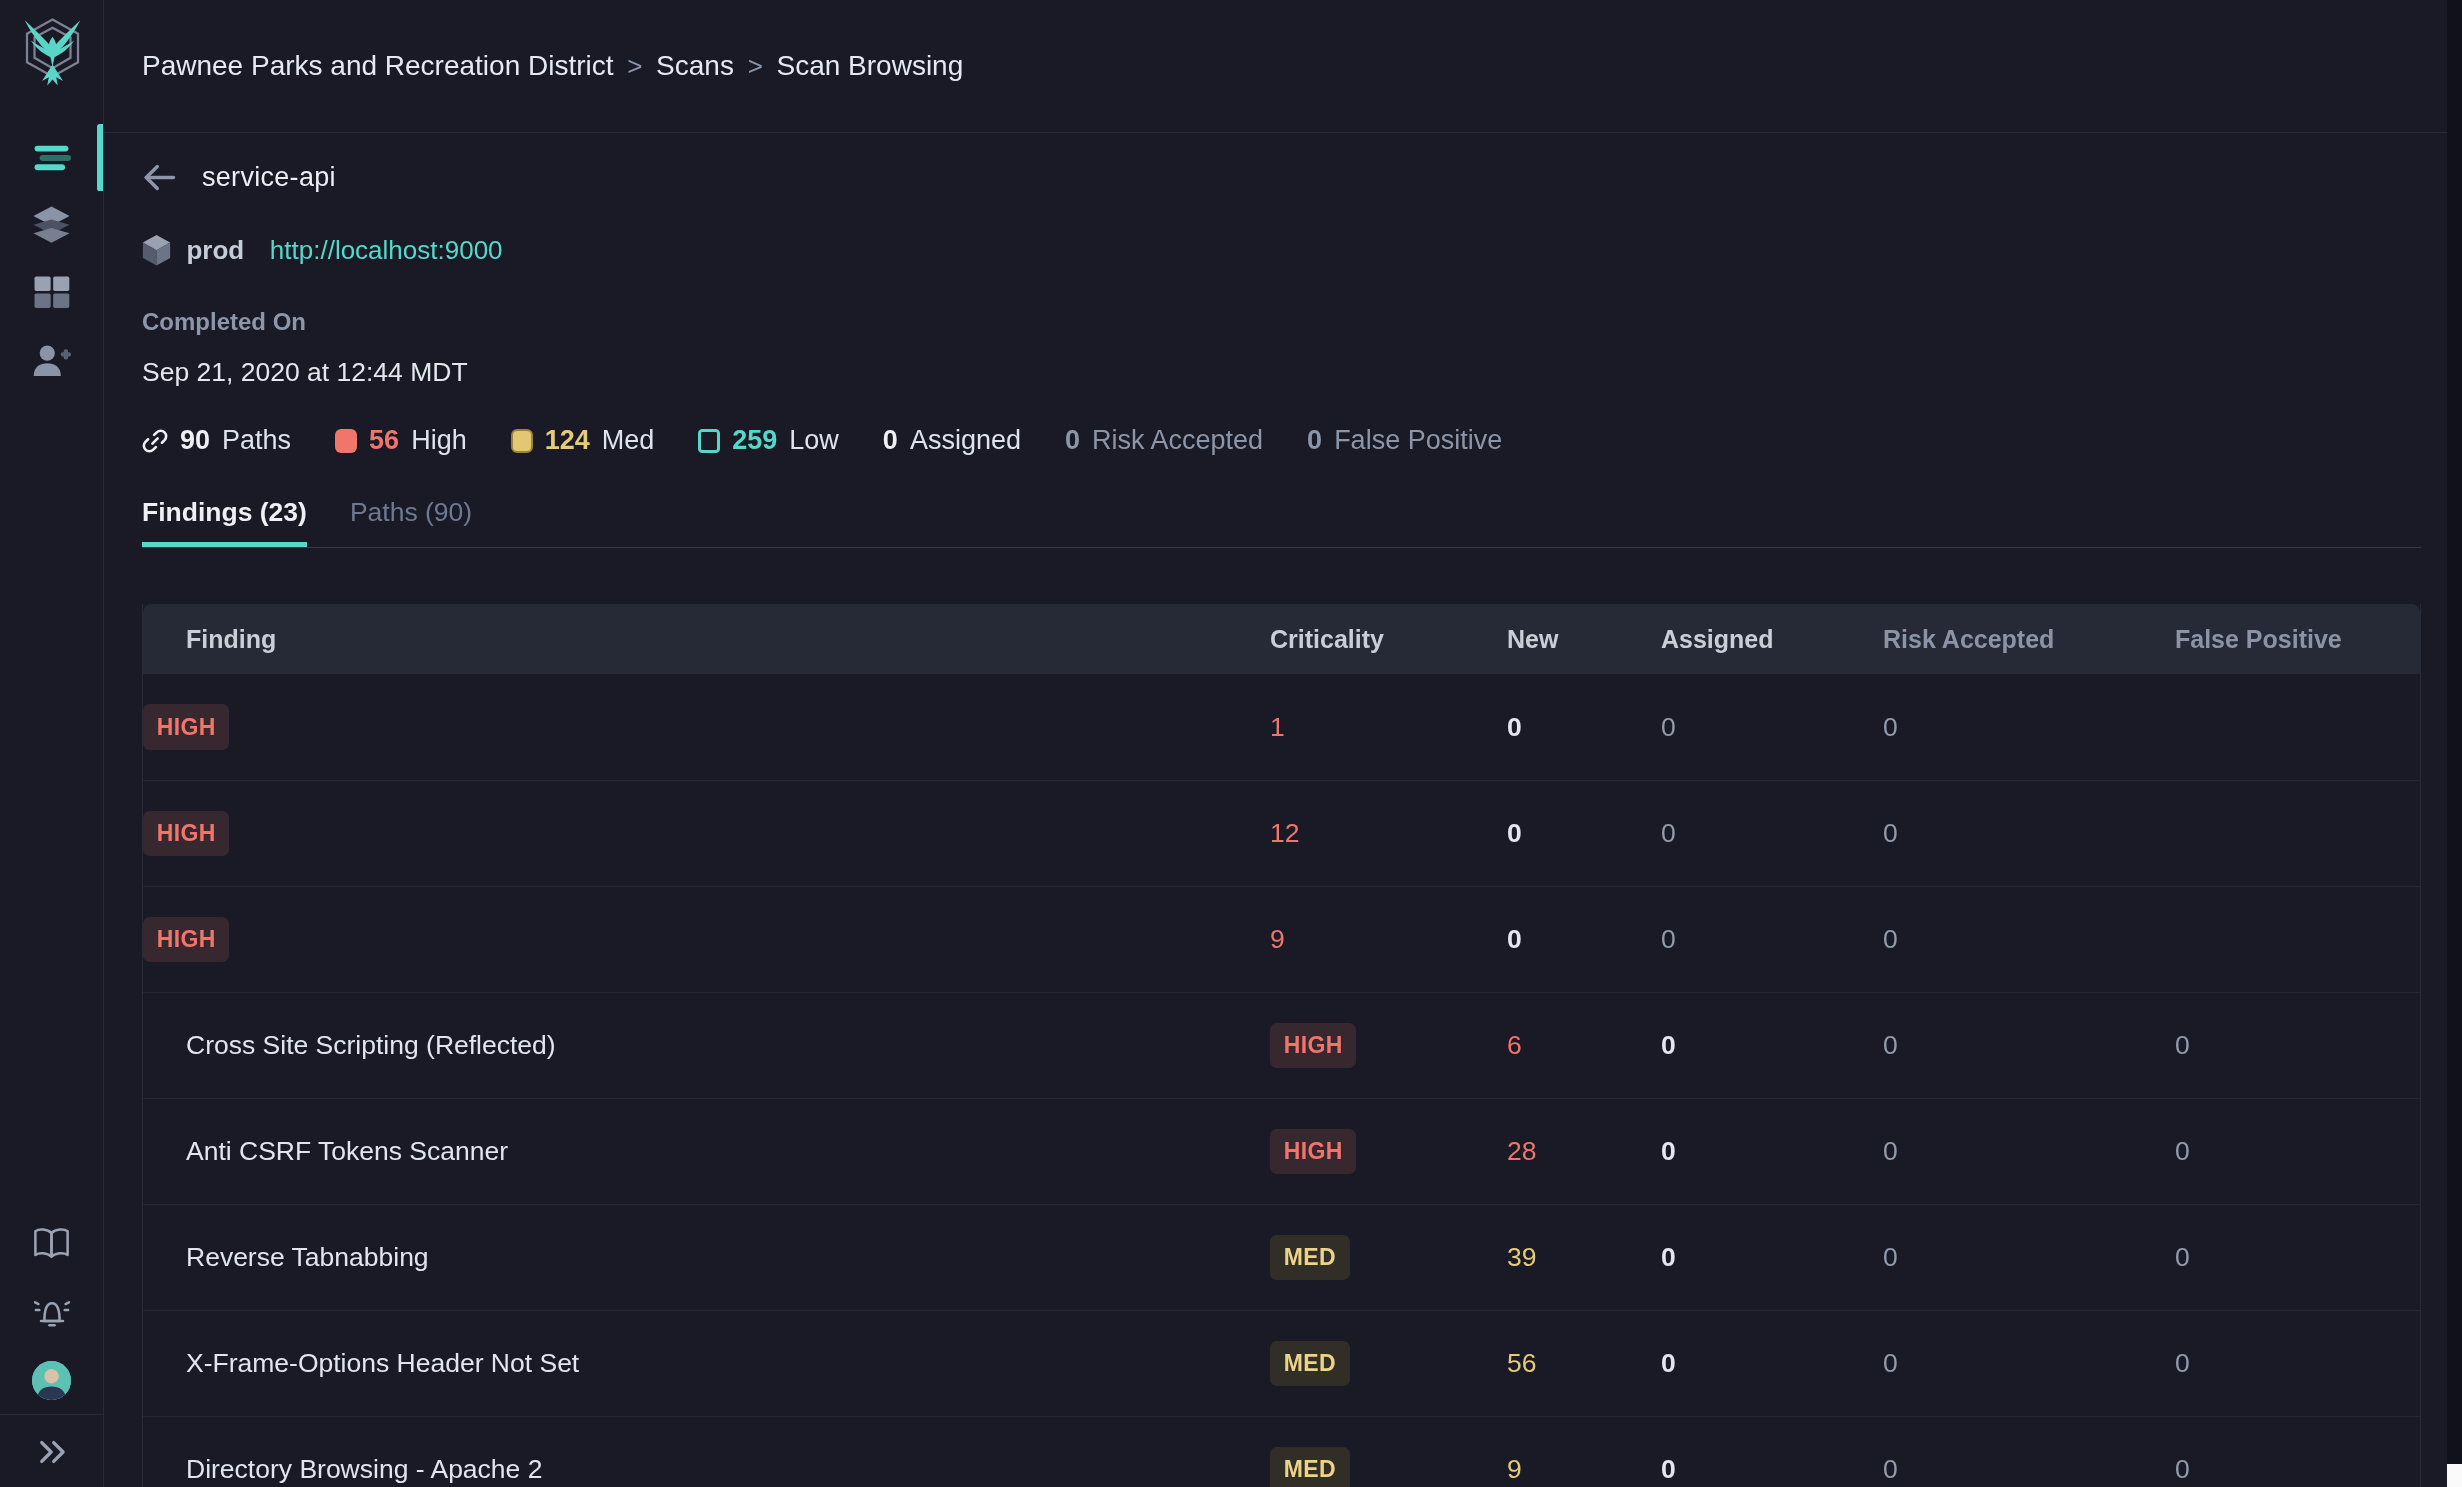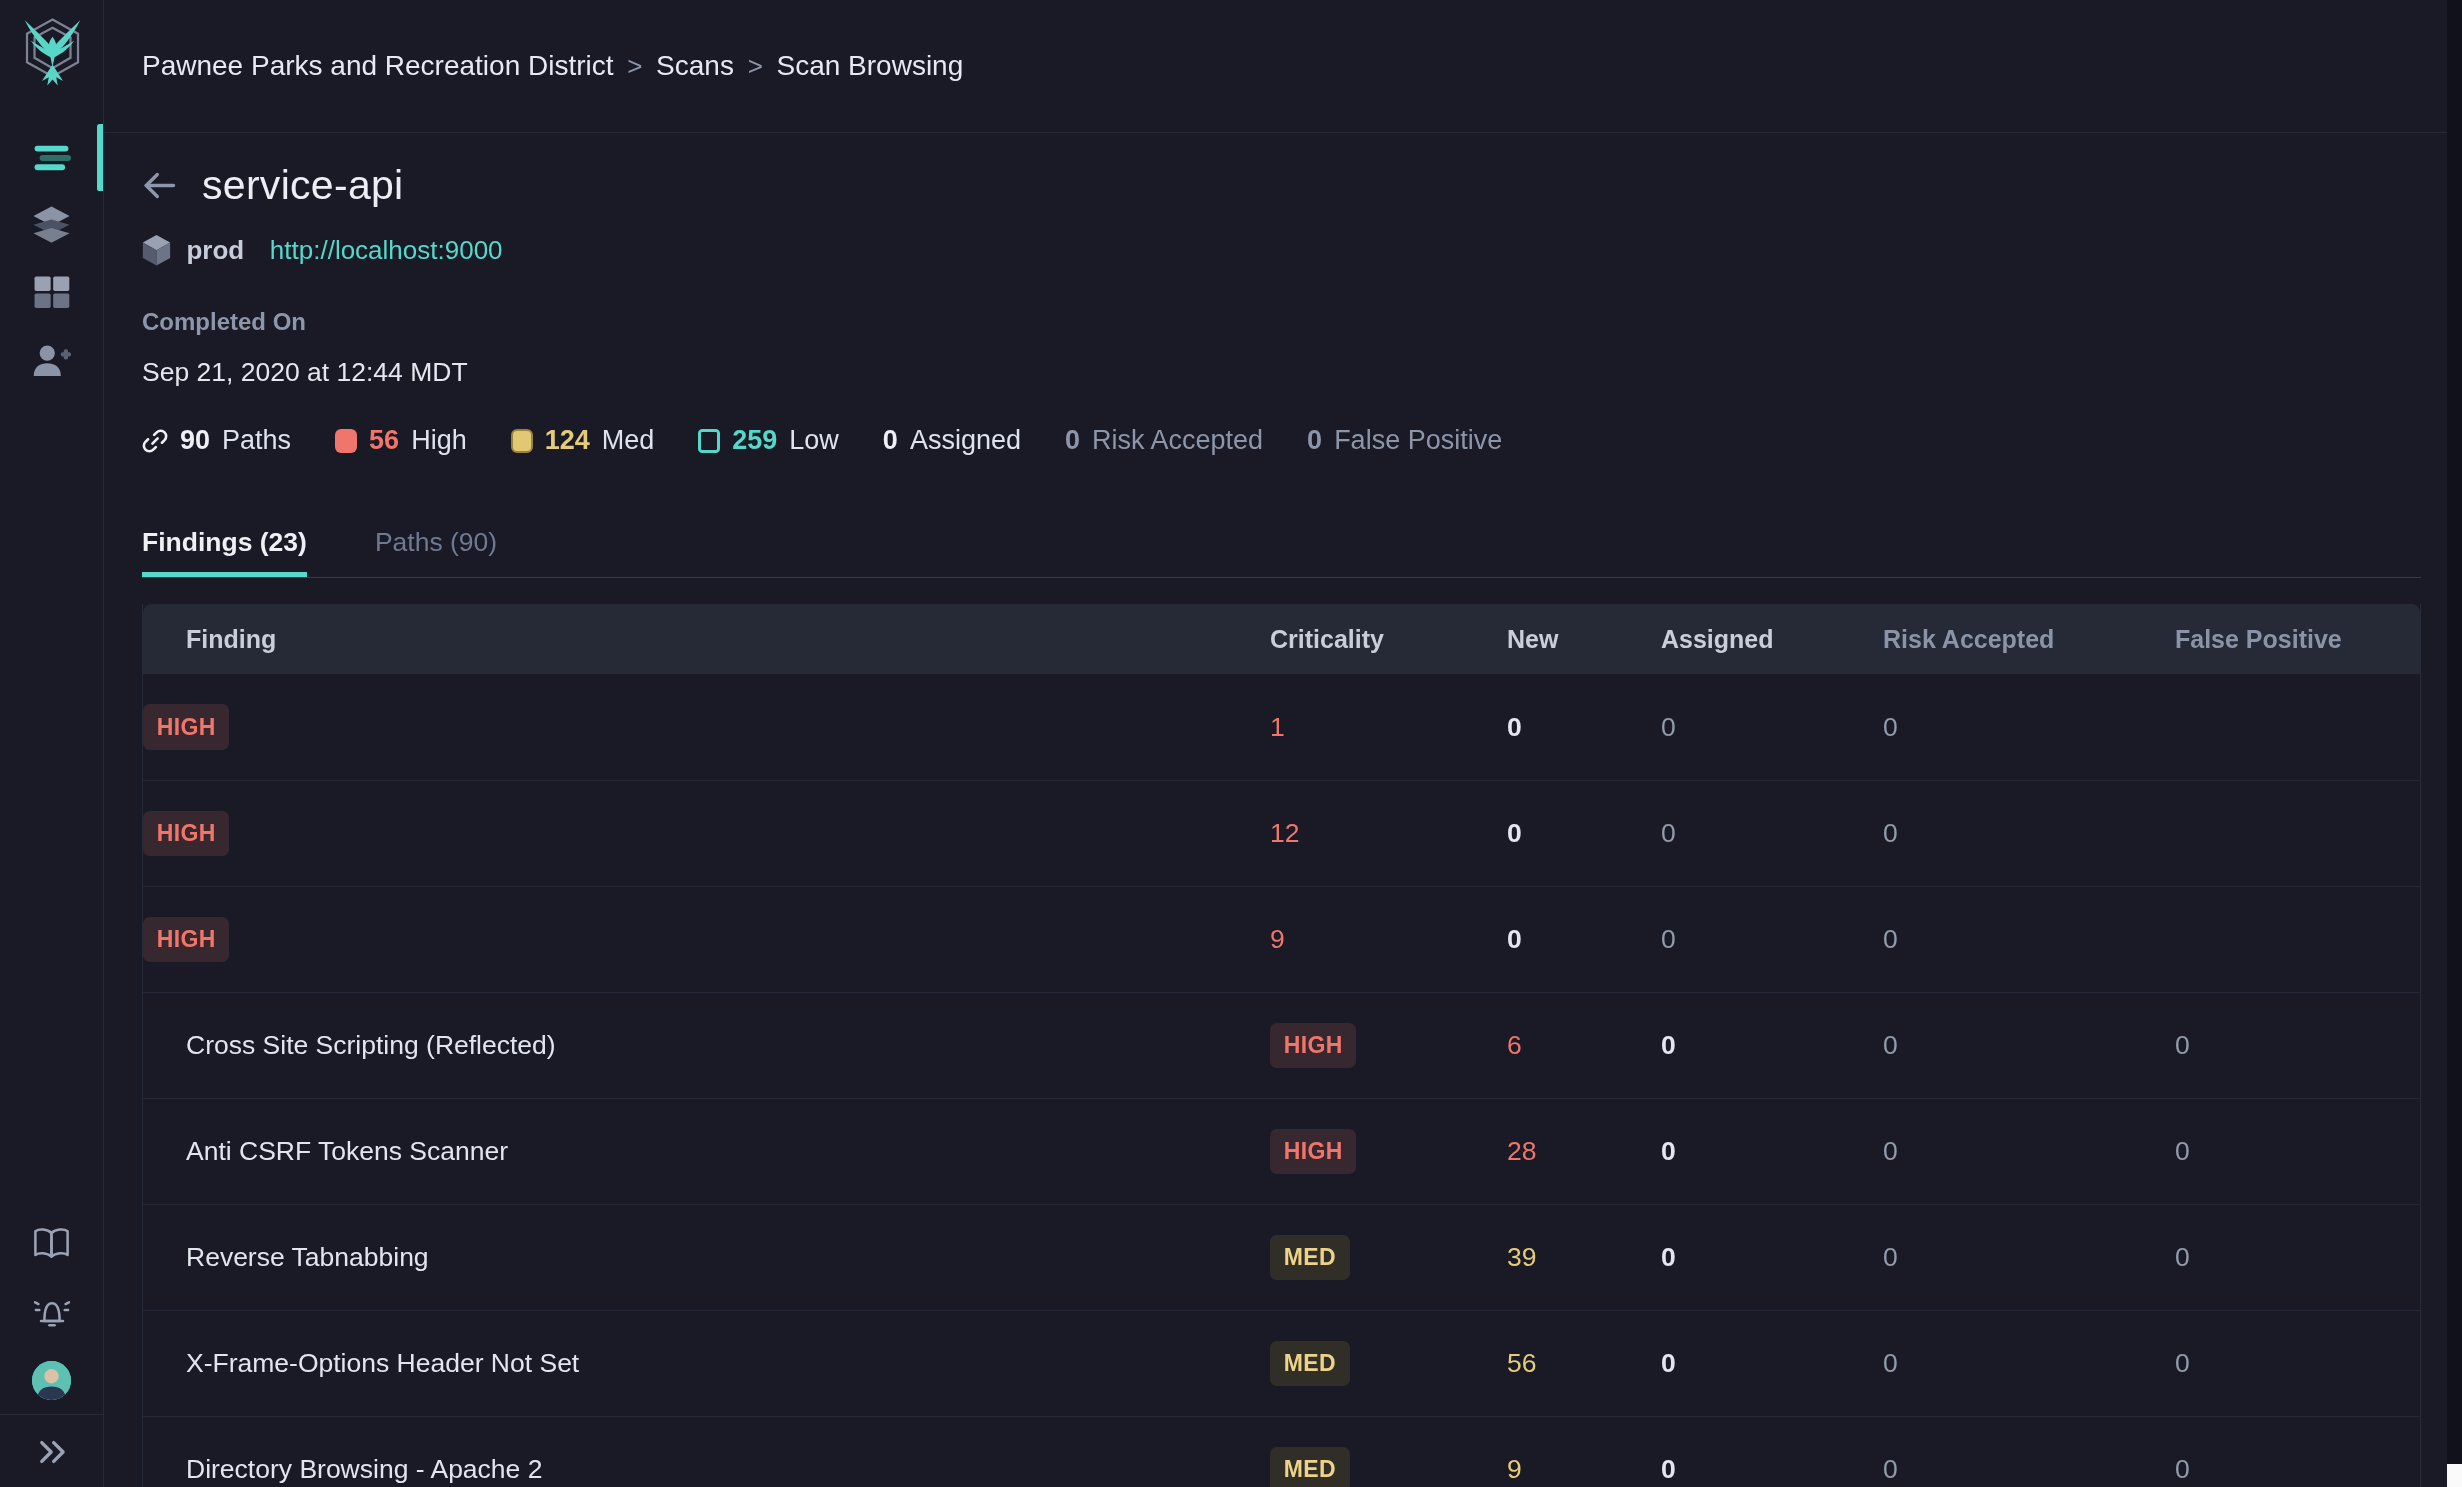--- a/index.html
+++ b/index.html
@@ -34,21 +34,21 @@
     border-bottom:1.7px solid #272a38; display:flex; align-items:center;
   }
   .breadcrumb { margin-left:38px; font-size:28px; color:#e6e9f1; display:flex; gap:13.7px; align-items:center; }
   .breadcrumb .sep { color:#8d96aa; font-size:26px; }
   
   #scroll-strip { position:absolute; right:0; top:0; width:15.4px; height:1488px; background:#10111b; z-index:9; }
   #scroll-thumb { position:absolute; right:0; bottom:0; width:15.4px; height:24px; background:#fafafa; }
   
   #content { position:absolute; left:104px; top:133px; width:2343px; height:1354px; }
   .title-row { position:absolute; top:29px; left:38px; display:flex; align-items:center; gap:26px; }
-  .page-title { font-size:41px; font-weight:500; color:#eceef5; letter-spacing:0.3px; }
+  .page-title { font-size:27px; font-weight:500; color:#eceef5; letter-spacing:0.3px; }
   .app-row { position:absolute; top:101px; left:38px; display:flex; align-items:center; gap:15.4px; }
   .env-name { font-size:26px; font-weight:bold; color:#c6ccd9; }
   .app-url { font-size:26px; color:#56d8cb; text-decoration:none; margin-left:10.3px; }
   .meta-row { position:absolute; top:175px; left:38px; display:flex; }
   .meta-col1 { width:380px; }
   .meta-label { font-size:24px; font-weight:bold; color:#8d96aa; margin-bottom:20.5px; }
   .meta-value { font-size:26.5px; color:#e4e7ee; }
   
   .stats-row { position:absolute; top:292px; left:38px; display:flex; align-items:center; gap:44px; }
   .stat { display:flex; align-items:center; gap:12px; }
@@ -57,21 +57,21 @@
   .stat.muted .num, .stat.muted .lbl { color:#8d96a8; }
   .num.white { color:#eef0f5; }
   .num.high-text { color:#f0756a; }
   .num.med-text { color:#e6cc79; }
   .num.low-text { color:#55d7ca; }
   .sq { width:22px; height:24px; border-radius:6px; }
   .sq.high { background:#f0756a; }
   .sq.med { background:#e3c873; border:2.6px solid #97843f; }
   .sq.low { background:transparent; border:3.4px solid #55d7ca; border-radius:4.3px; }
   
-  .tabs { position:absolute; top:394px; left:38px; width:2279px; display:flex; gap:68px; border-bottom:1.7px solid #363a49; }
+  .tabs { position:absolute; top:364px; left:38px; width:2279px; display:flex; gap:43px; border-bottom:1.7px solid #363a49; }
   .tab { font-size:26.5px; padding-bottom:19px; cursor:pointer; }
   .tab.active { color:#eef0f5; font-weight:bold; box-shadow:inset 0 -5.1px 0 #56d8cb; }
   .tab.inactive { color:#6f7a92; }
   
   .findings-table {
     position:absolute; top:471px; left:38px; width:2279px;
     border-left:1.7px solid #272a38; border-right:1.7px solid #272a38;
   }
   .t-head {
     height:70px; background:#262a37; border-radius:8.5px 8.5px 0 0;

